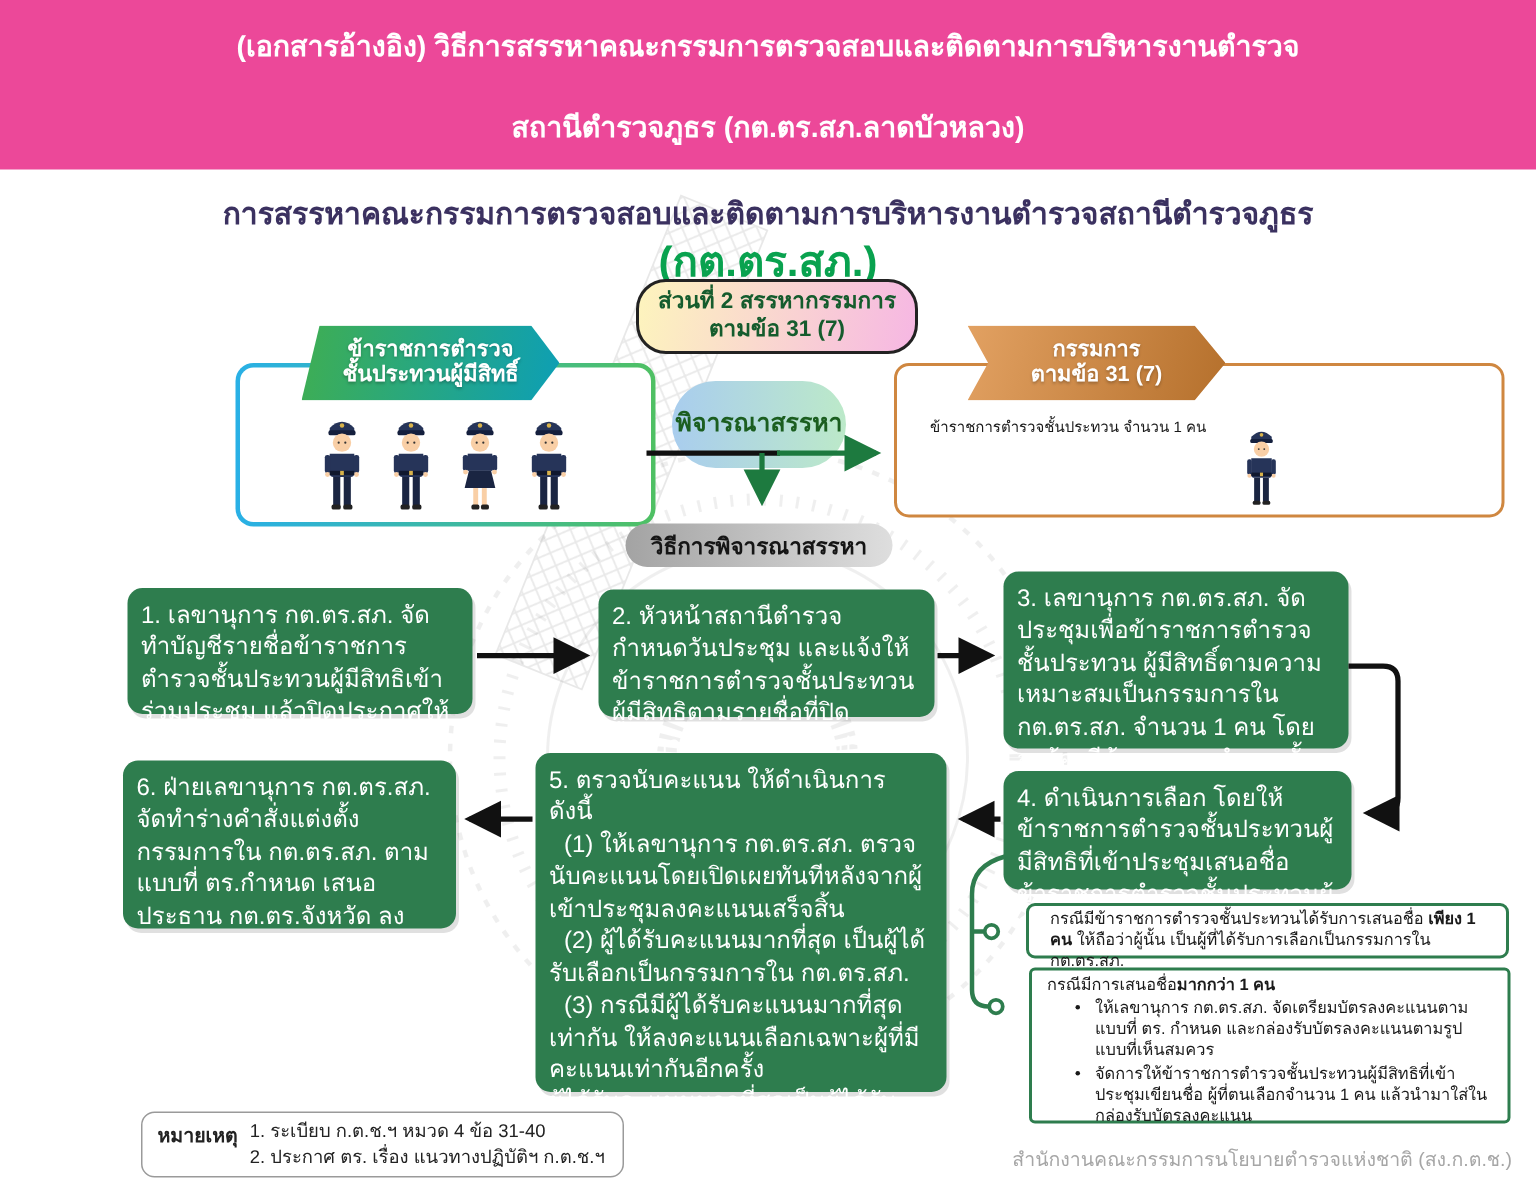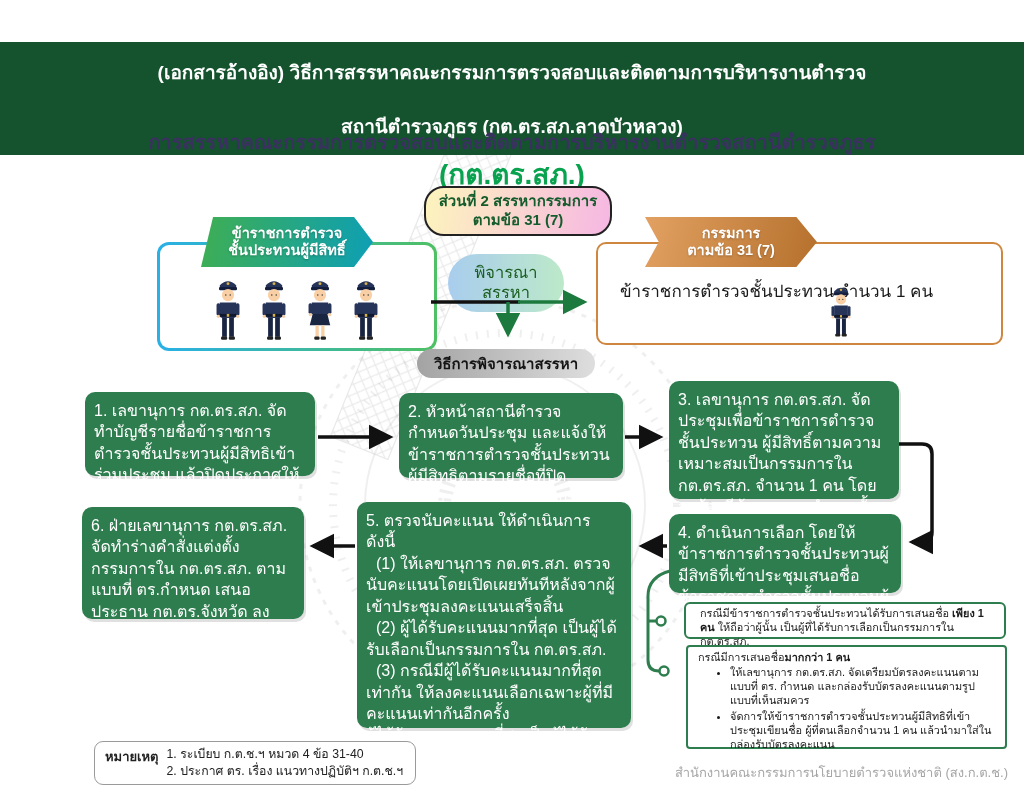--- a/index.html
+++ b/index.html
@@ -1,50 +1,50 @@
 <!DOCTYPE html>
 <html><head>
 <meta charset="utf-8">
 <style>
   html,body{margin:0;padding:0;background:#fff;}
   body{width:1024px;height:791px;position:relative;overflow:hidden;
        font-family:"Liberation Sans","DejaVu Sans",sans-serif;color:#222;}
   .abs{position:absolute;}
   
-  .header{left:0;top:0;width:1024px;height:113px;background:#14532d;color:#fff;
+  .header{left:0;top:0;width:1024px;height:113px;background:#ec4899;color:#fff;
           display:flex;flex-direction:column;justify-content:center;align-items:center;gap:24px;
-          font-weight:bold;font-size:19px;z-index:1;margin-top:42px;}
+          font-weight:bold;font-size:19px;z-index:1;}
   
   .title1{left:0;top:126px;width:1024px;text-align:center;font-weight:800;font-size:20px;color:#3b3160;z-index:1;}
   .title2{left:0;top:152px;width:1024px;text-align:center;font-weight:800;font-size:28px;color:#09a24f;z-index:1;}
   
   .badge{left:424px;top:186px;width:172px;padding:4px 6px;border-radius:20px;border:2px solid #222;
          background:linear-gradient(100deg,#fdf4bd,#f6b7e3);text-align:center;font-weight:800;
          font-size:15px;line-height:1.25;color:#155c2d;z-index:2;}
   
   .panel-grad{left:157px;top:242px;width:274px;height:103px;border-radius:12px;padding:3px;
               background:linear-gradient(90deg,#29b0e6,#4fc063);z-index:1;}
   .panel-grad .inner{width:100%;height:100%;background:#fff;border-radius:9px;
               display:flex;justify-content:center;align-items:flex-end;gap:10px;padding-bottom:2px;box-sizing:border-box;}
   .panel-orange{left:596px;top:242px;width:407px;height:103px;border:2.5px solid #cf8740;border-radius:10px;
               background:#fff;z-index:1;box-sizing:border-box;}
-  .panel-orange .ptext{position:absolute;left:22px;top:33px;font-size:17px;color:#1a1a1a;}
+  .panel-orange .ptext{position:absolute;left:22px;top:33px;font-size:10px;color:#1a1a1a;}
   .panel-orange .cop1{position:absolute;left:228px;top:36px;}
   .banner{z-index:3;color:#fff;font-weight:bold;display:flex;flex-direction:column;justify-content:center;
           align-items:center;text-align:center;line-height:1.18;font-size:14.5px;
           text-shadow:0 1px 2px rgba(0,0,0,.25);}
   .banner-left{left:201px;top:217px;width:172px;height:50px;
           background:linear-gradient(100deg,#3fae52,#0d9fb5);
           clip-path:polygon(7% 0,89% 0,100% 50%,89% 100%,0 100%);}
   .banner-right{left:645px;top:217px;width:172px;height:50px;
           background:linear-gradient(105deg,#e2a162,#b5702c);
           clip-path:polygon(0 0,88% 0,100% 50%,88% 100%,0 100%,8% 50%);}
   .consider{left:448px;top:254px;width:116px;height:58px;border-radius:29px;
-          background:linear-gradient(90deg,#a9cdee,#bce9c9);display:flex;flex-direction:column;
-          justify-content:center;align-items:center;font-weight:400;font-size:16.5px;color:#1b5e20;
+          background:linear-gradient(90deg,#a9cdee,#bce9c9);display:flex;
+          justify-content:center;align-items:center;font-weight:700;font-size:16.5px;color:#1b5e20;
           line-height:1.2;z-index:3;}
   .method-pill{left:417px;top:349px;width:178px;height:29px;border-radius:15px;
           background:linear-gradient(90deg,#a3a3a3,#dedede);display:flex;justify-content:center;
           align-items:center;font-weight:800;font-size:15px;color:#151515;z-index:3;}
   
   .step{background:#2e7d4e;color:#fff;border-radius:10px;padding:8px 9px;box-sizing:border-box;
         font-size:16px;line-height:1.34;z-index:2;box-shadow:2px 3px 0 rgba(0,0,0,.12);}
   .step p{margin:0;}
   .step .ind{text-indent:10px;}
   .s1{left:85px;top:392px;width:230px;height:84px;}

